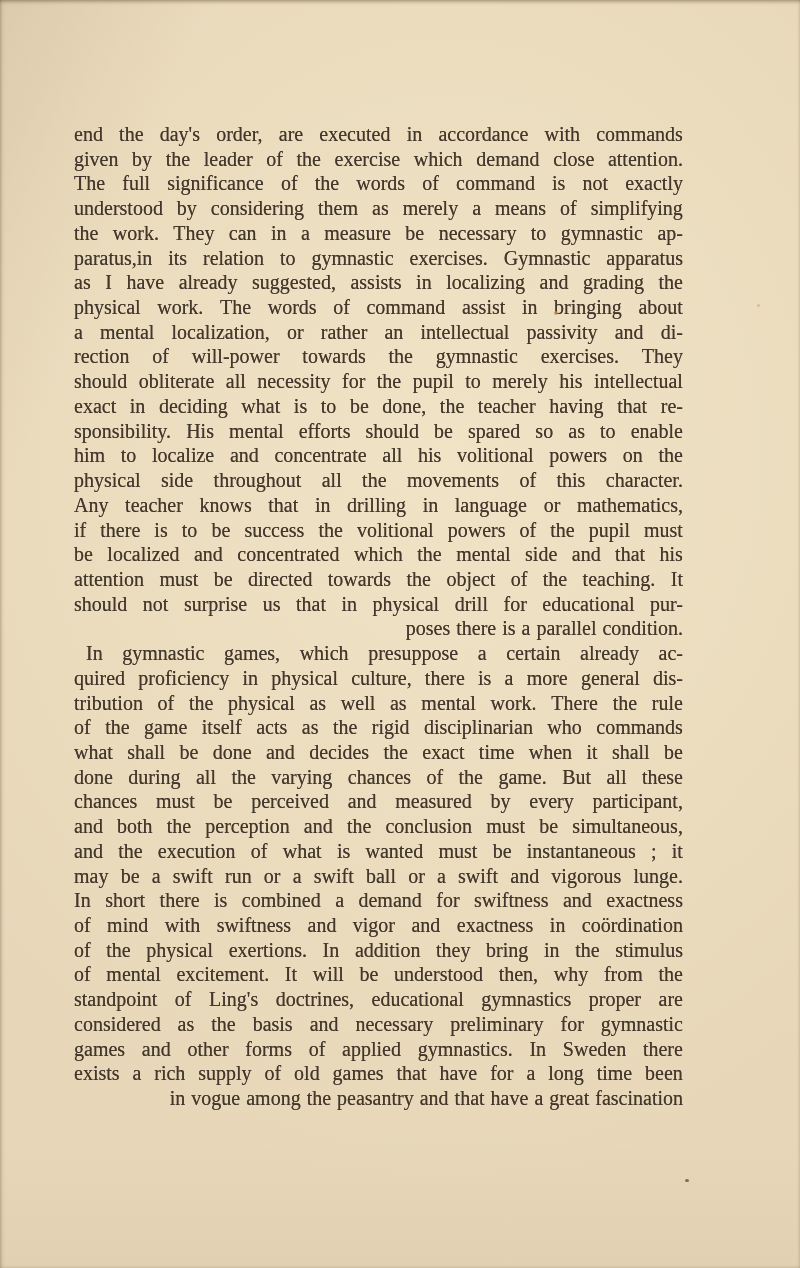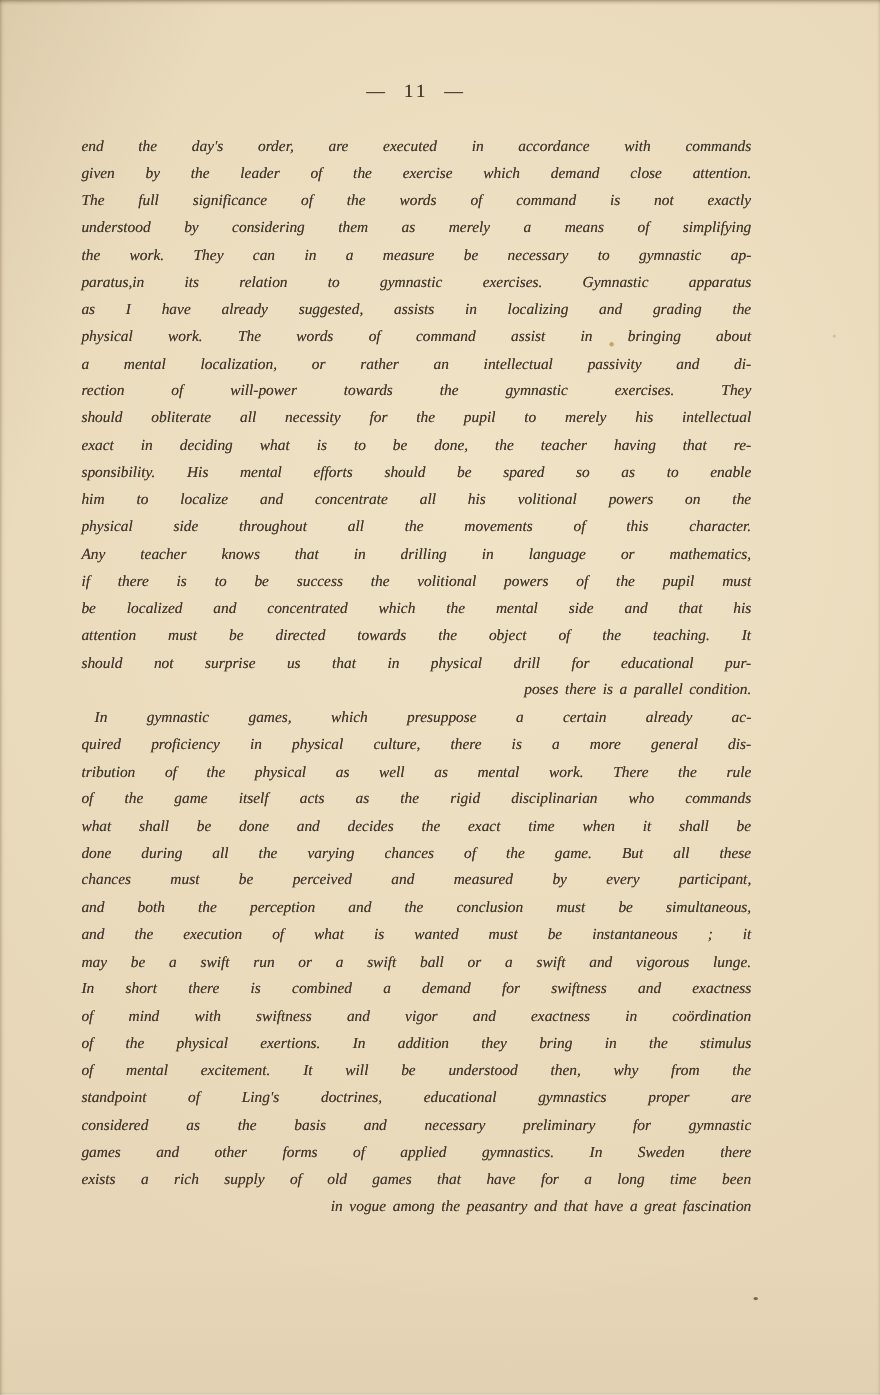--- a/index.html
+++ b/index.html
@@ -35,24 +35,23 @@
     letter-spacing: 3px;
     word-spacing: 7px;
     color: var(--ink, #43372c);
     text-shadow: 0 0 0.6px rgba(67,55,44,0.75);
   }
   .text-block {
     position: absolute;
     left: 74px;
     top: 122px;
     width: 609px;
-    font-size: 14px;
+    font-size: 20px;
     color: var(--ink, #43372c);
     text-shadow: 0 0 0.6px rgba(67,55,44,0.75);
-    font-style: italic;
   }
   .paragraph { margin: 0; }
   .line {
     display: flex;
     justify-content: space-between;
     gap: 3px;
     height: 24.72px;
     white-space: nowrap;
   }
   .line span { line-height: 24.72px; display: block; }
@@ -63,21 +62,20 @@
   
   .speck { position: absolute; border-radius: 50%; }
   .speck.s1 { left: 554px; top: 311px; width: 4px; height: 4px; background: #c08f44; opacity: 0.75; }
   .speck.s2 { left: 685px; top: 1179px; width: 4px; height: 3px; background: #6a563e; opacity: 0.85; }
   .speck.s3 { left: 757px; top: 304px; width: 3px; height: 3px; background: #cf9f85; opacity: 0.55; }
 </style>
 </head>
 <body style="--paper: #e7d7b8; --ink: #43372c;">
 
 <div class="sheet">
-  <div class="page-number">— 11 —</div>
 
   <div class="text-block">
       <div class="paragraph">
         <div class="line">
           <span>end</span>
           <span>the</span>
           <span>day's</span>
           <span>order,</span>
           <span>are</span>
           <span>executed</span>

